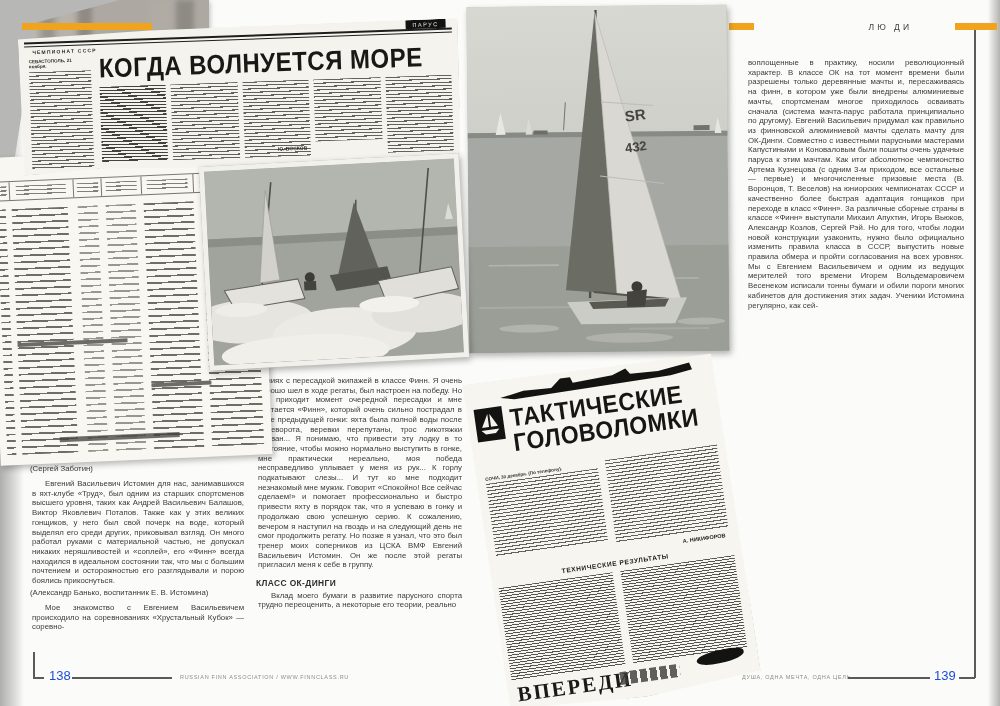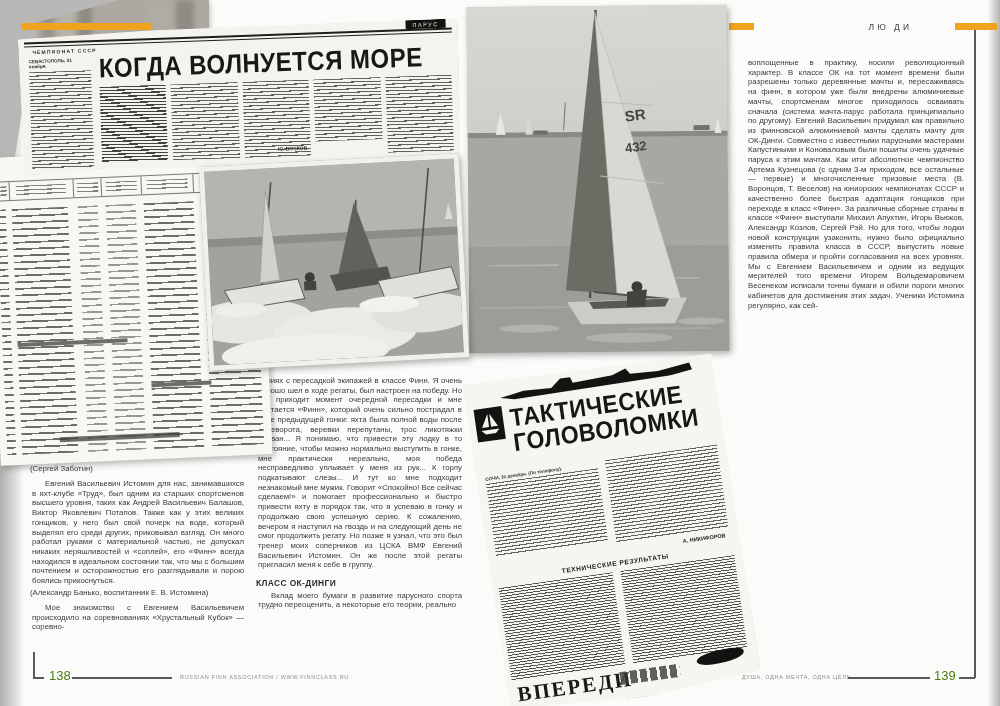--- a/index.html
+++ b/index.html
@@ -18,21 +18,21 @@
   
   .accent-bar { position:absolute; height:7px; top:23px; z-index:2; }
   .hdr-label { position:absolute; top:22px; left:796px; width:116px; text-align:right;
                font-size:8.5px; letter-spacing:3px; color:#3f3f3d; z-index:2; }
 
   
   .vline-right { position:absolute; left:974px; top:30px; width:1.5px; height:648px; background:#5a5a58; z-index:2; }
   .hstub-right { position:absolute; left:959px; top:677px; width:16px; height:1.5px; background:#5a5a58; z-index:2; }
   .vstub-left  { position:absolute; left:33px; top:652px; width:1.5px; height:26px; background:#5a5a58; z-index:2; }
   .hstub-left  { position:absolute; left:33px; top:677px; width:11px; height:1.5px; background:#5a5a58; z-index:2; }
-  .pageno { position:absolute; top:668px; font-size:13px; color:#4d7c0f; z-index:2; }
+  .pageno { position:absolute; top:668px; font-size:13px; color:#1d4ed8; z-index:2; }
   .pn-left { left:49px; } .pn-right { left:934px; }
   .foot-line { position:absolute; top:677px; height:1.5px; background:#5a5a58; z-index:2; }
   .fl-left { left:72px; width:100px; } .fl-right { left:848px; width:82px; }
   .foot-cap { position:absolute; top:674px; font-size:5.5px; letter-spacing:.7px; color:#8e8e8c; z-index:2; }
   .fc-left { left:180px; } .fc-right { left:742px; }
 
   
   .col { position:absolute; color:#3b3b39; font-size:7.8px; line-height:9.7px; text-align:justify; overflow:hidden; z-index:2; }
   .col p { margin:2px; }
   .ind { text-indent:13px; }

